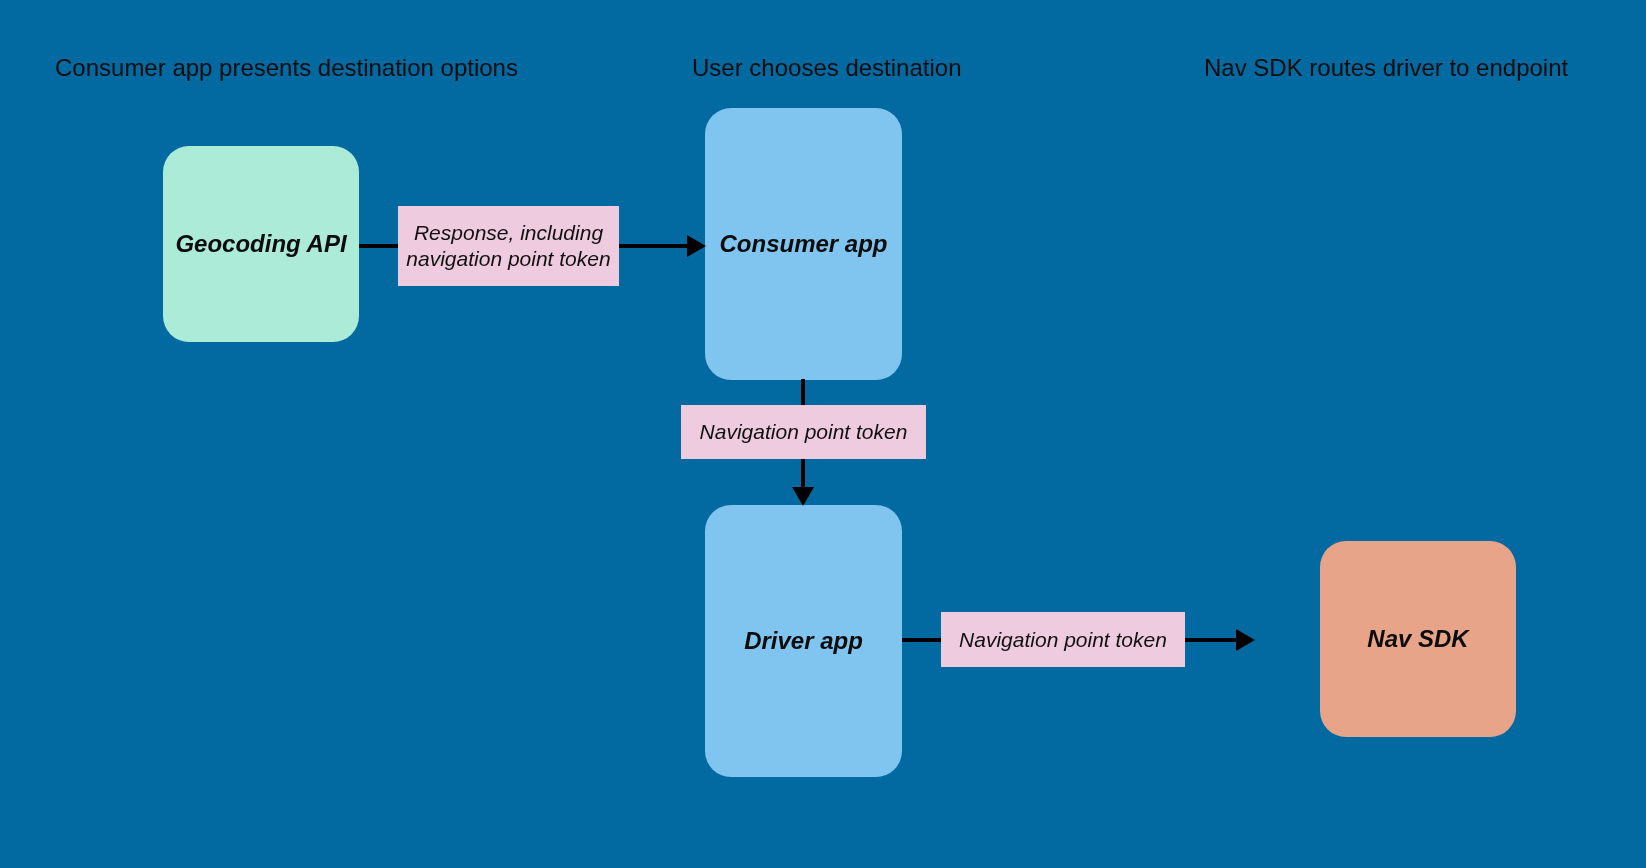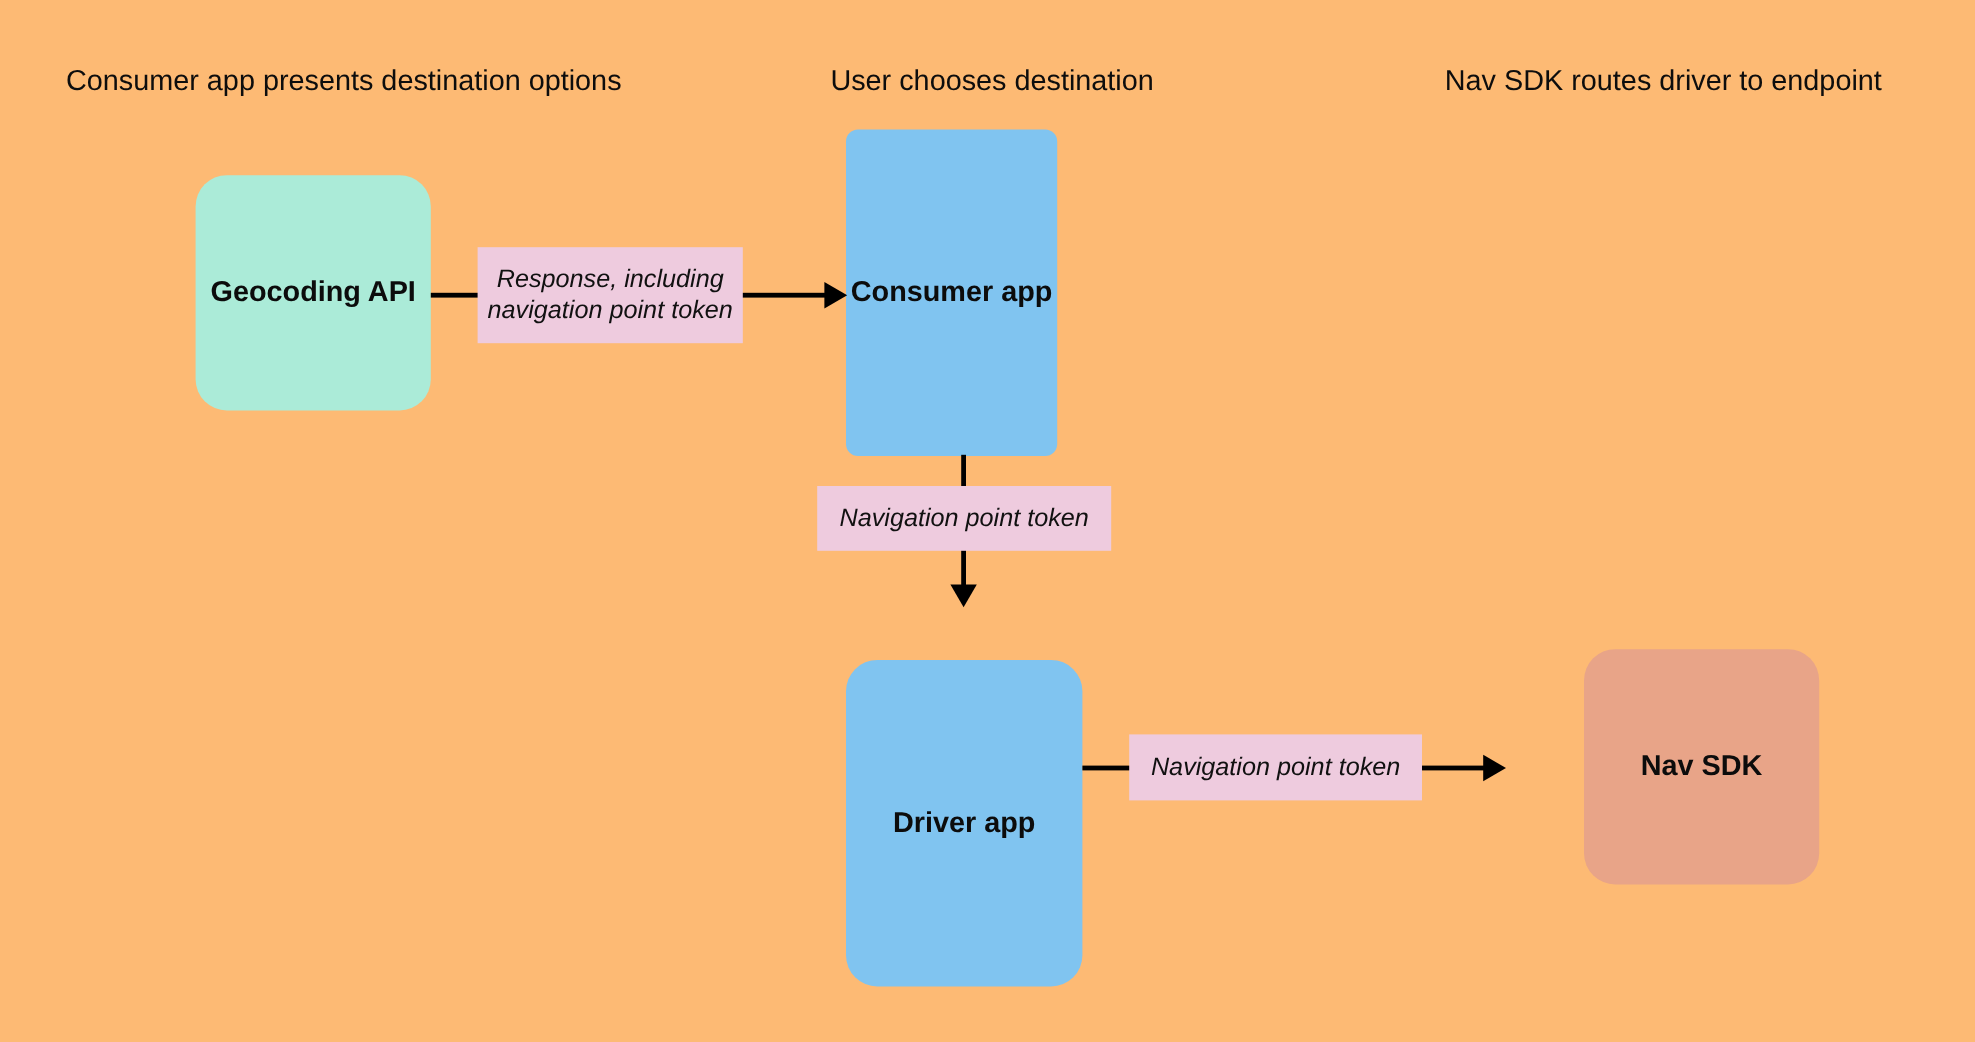--- a/index.html
+++ b/index.html
@@ -9,21 +9,21 @@
     background: #ffffff;
   }
   body {
     font-family: "Liberation Sans", sans-serif;
     -webkit-font-smoothing: antialiased;
   }
   #canvas {
     position: relative;
     width: 1646px;
     height: 868px;
-    background: #fdba74;
+    background: #0369a1;
     overflow: hidden;
   }
 
   
   .col-header {
     position: absolute;
     font-size: 24px;
     line-height: 28px;
     color: #0d0d0d;
     font-weight: 400;
@@ -34,47 +34,47 @@
   #header-2 { left: 1204px; top: 54px; }
 
   
   .node {
     position: absolute;
     box-sizing: border-box;
     display: flex;
     align-items: center;
     justify-content: center;
     text-align: left;
+    font-style: italic;
   }
   .node-label {
     font-size: 24px;
     line-height: 28px;
     font-weight: 700;
     color: #0c0c0c;
     white-space: nowrap;
   }
 
   #node-geocoding-api {
     left: 163px;  top: 146px;
     width: 196px; height: 196px;
     background: #abebd8;
     border-radius: 26px;
   }
   #node-consumer-app {
     left: 705px;  top: 108px;
-    width: 176px; height: 272px;
+    width: 197px; height: 272px;
     background: #80c4f0;
-    border-radius: 10px;
+    border-radius: 26px;
   }
   #node-driver-app {
     left: 705px;  top: 505px;
     width: 197px; height: 272px;
     background: #80c4f0;
     border-radius: 26px;
-    margin-top: 45px;
   }
   #node-nav-sdk {
     left: 1320px; top: 541px;
     width: 196px; height: 196px;
     background: #e8a488;
     border-radius: 26px;
   }
 
   
   .edge-label {

